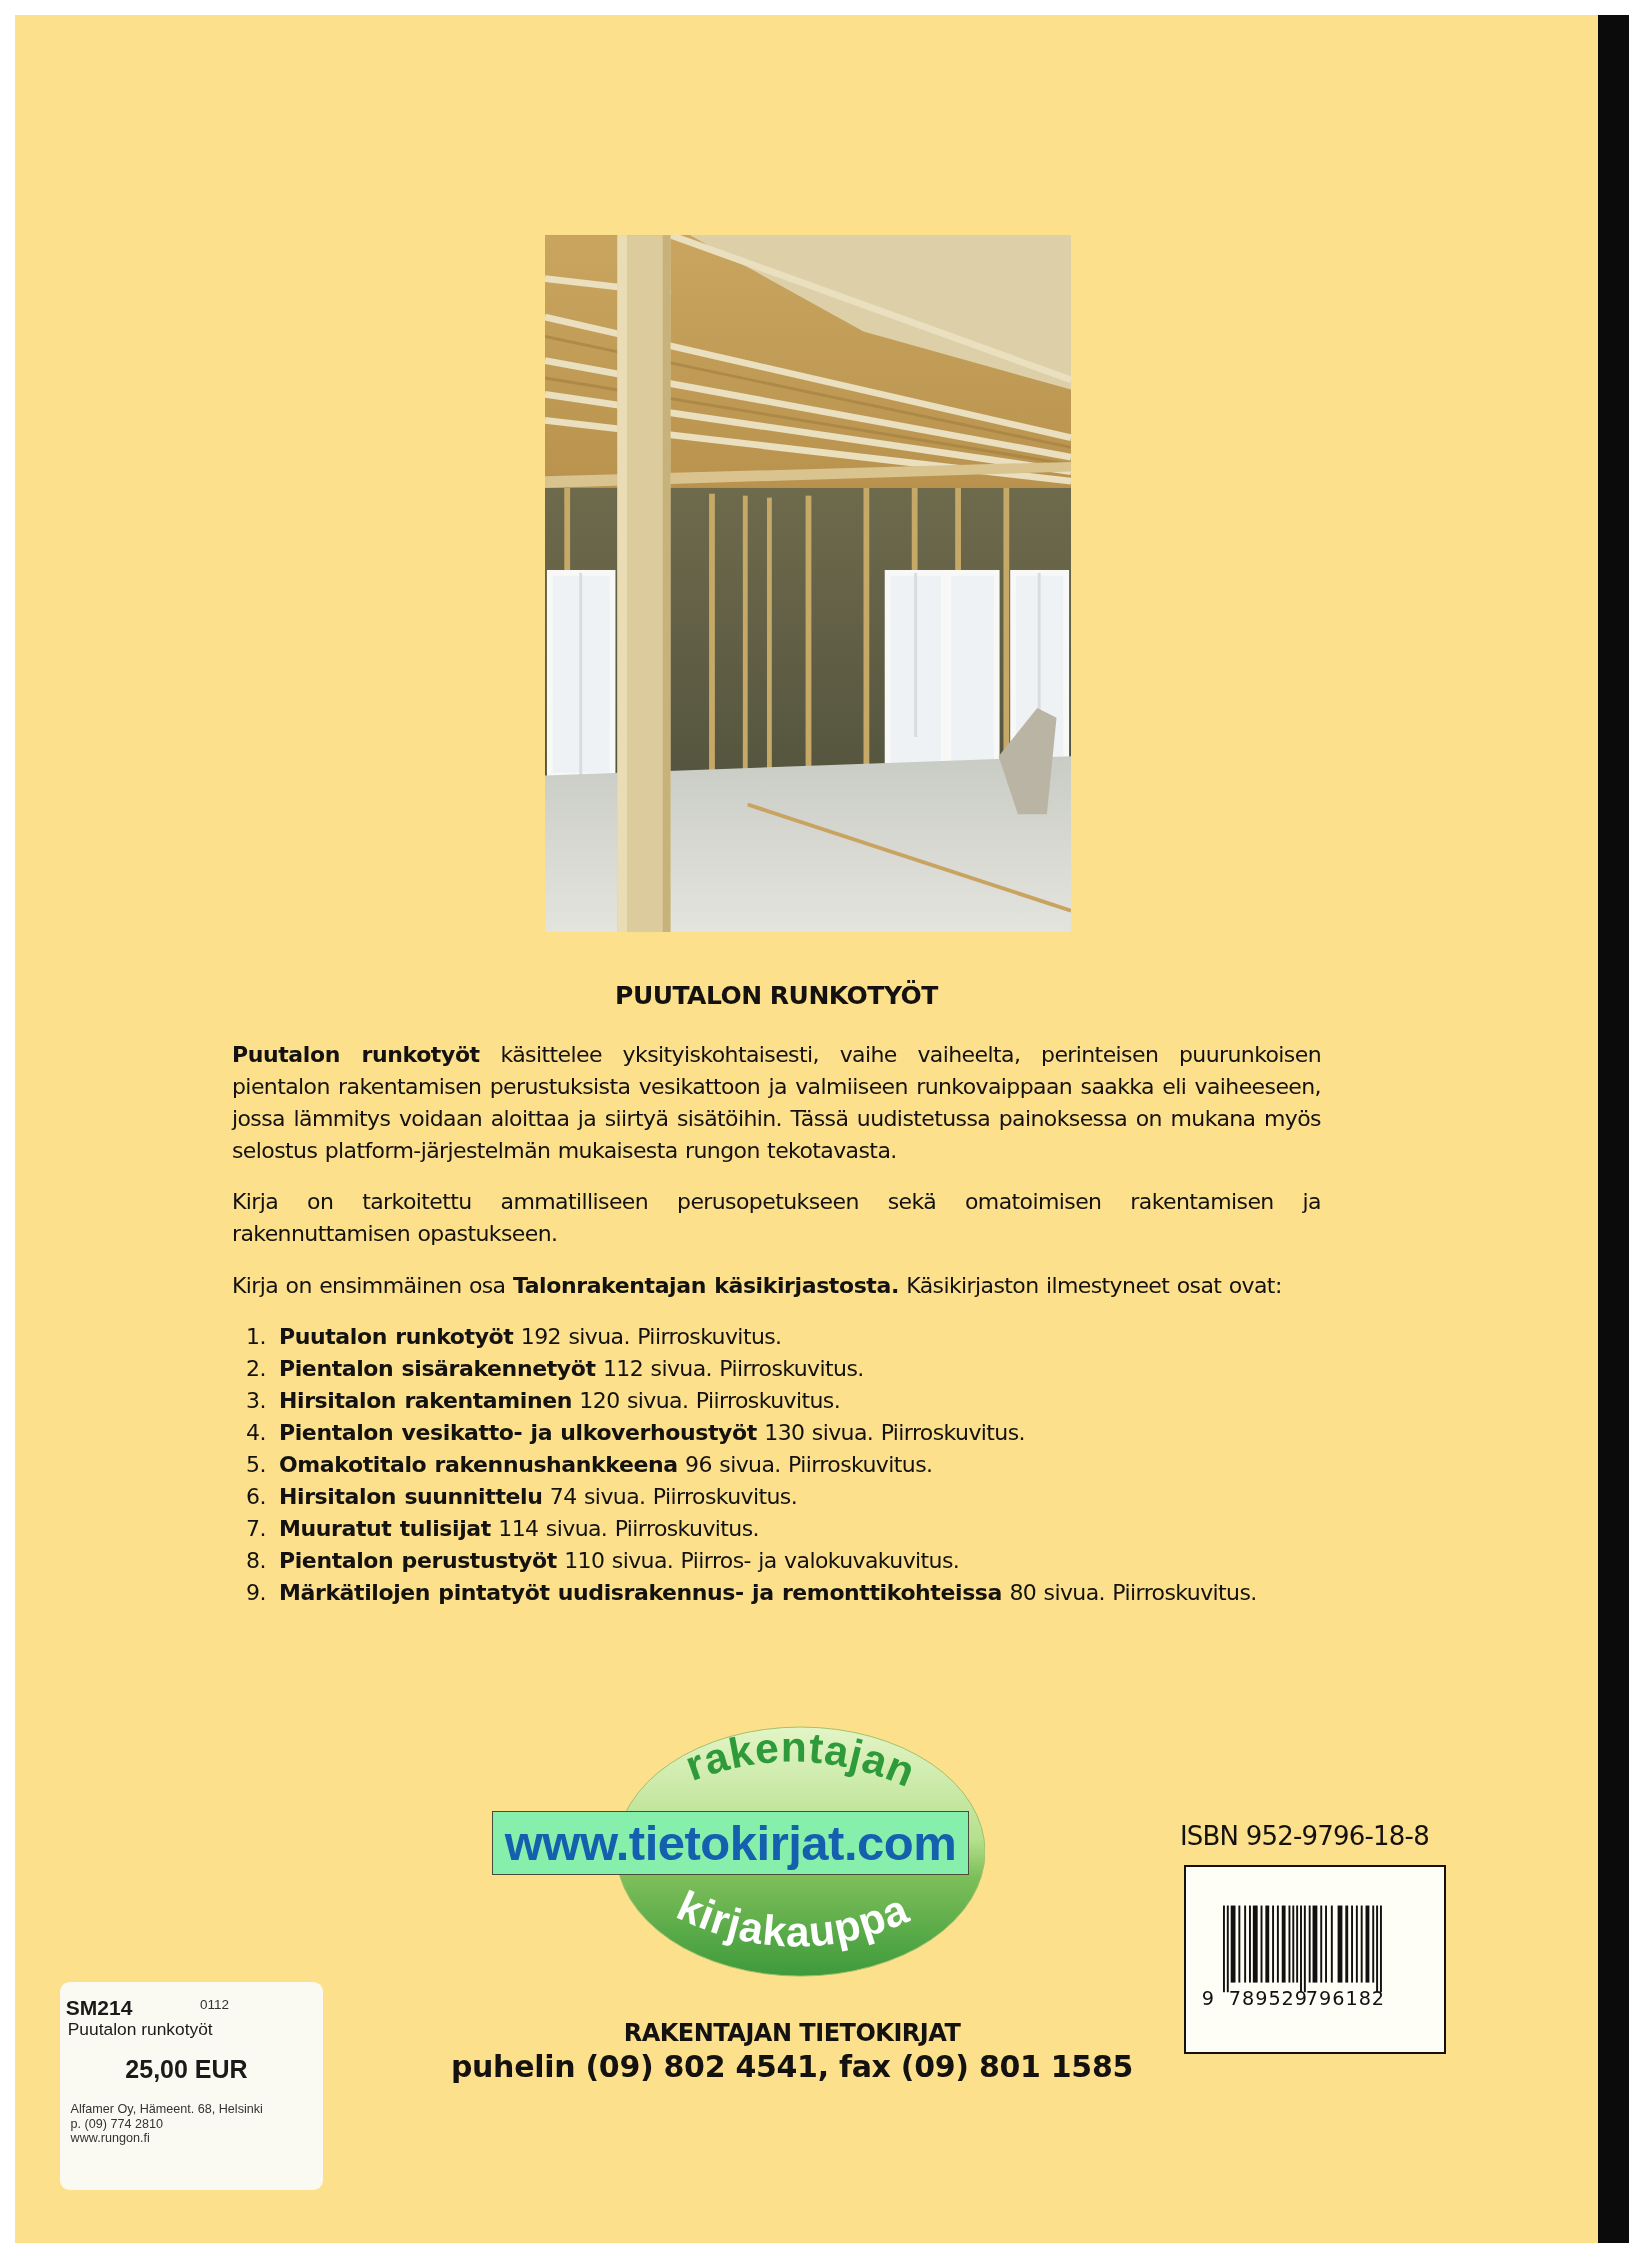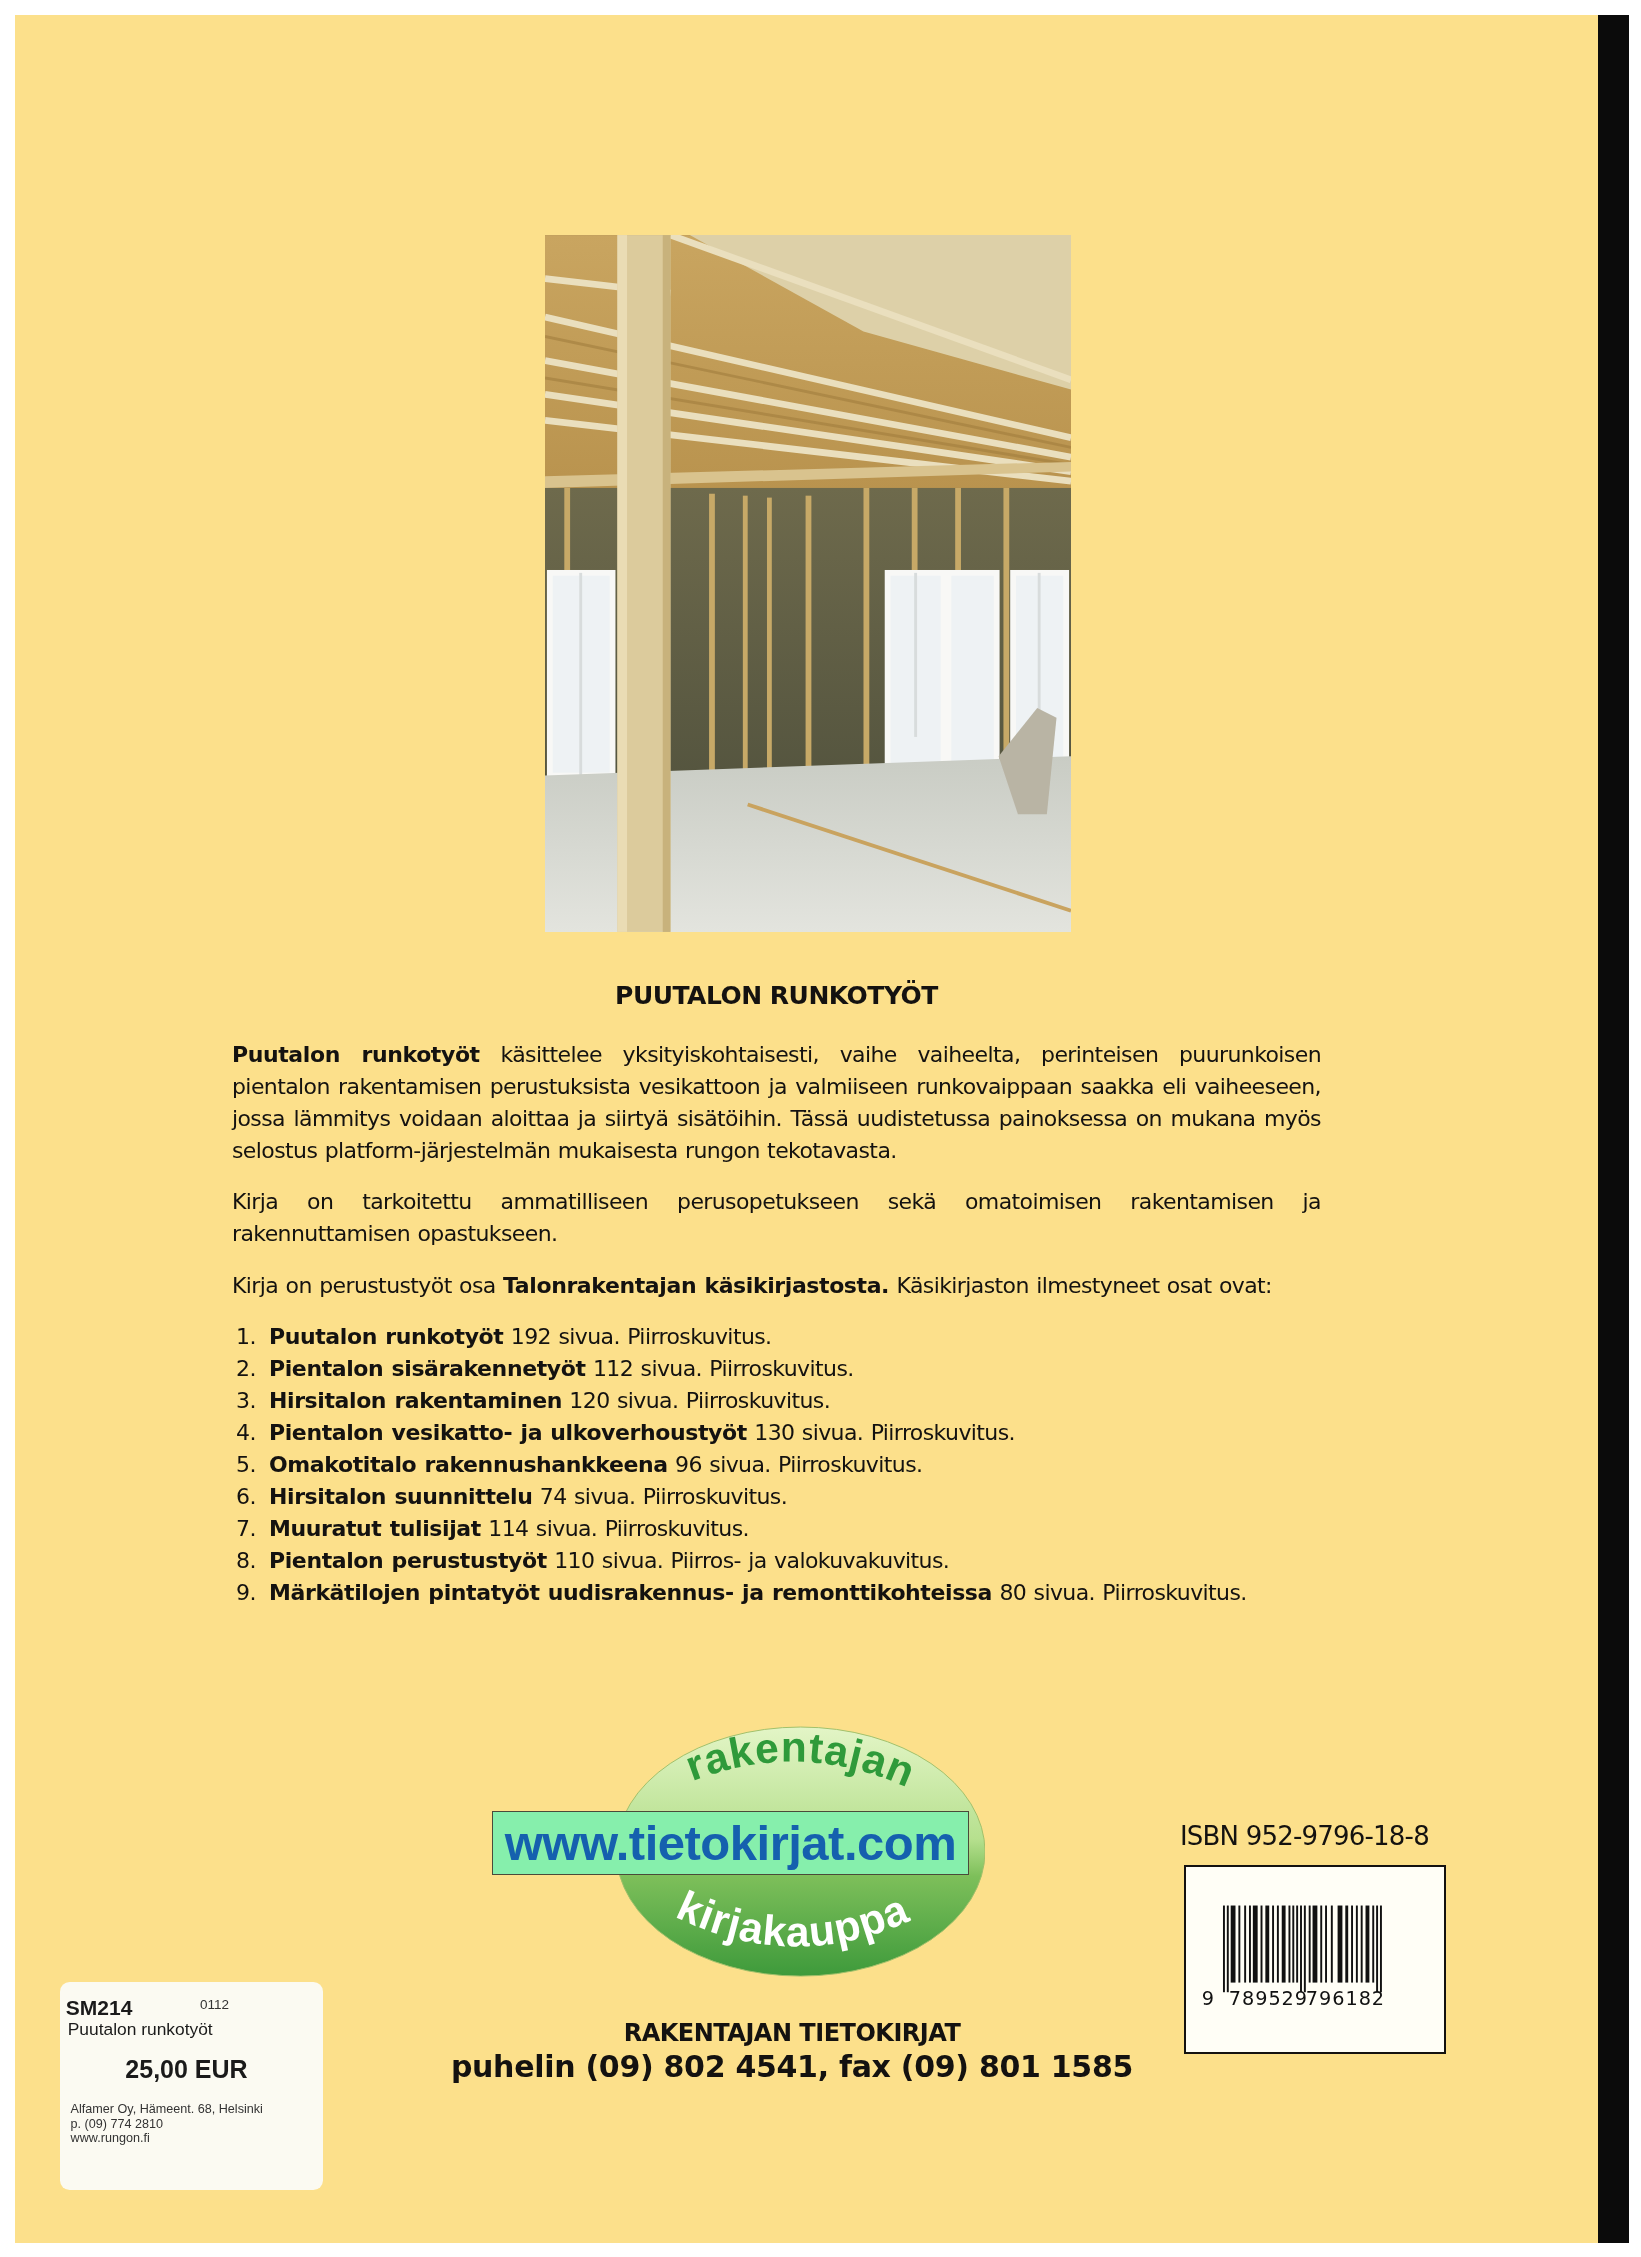--- a/index.html
+++ b/index.html
@@ -24,21 +24,21 @@
       font-family: "DejaVu Sans", sans-serif; font-weight: bold; font-size: 25px;
       letter-spacing: -0.5px;
     }
     .body-text {
       position: absolute; left: 232px; top: 1039px; width: 1089px;
       font-family: "DejaVu Sans", sans-serif; font-size: 22px; line-height: 32px;
       letter-spacing: -0.6px; word-spacing: 1px;
     }
     .body-text p { margin: 0 0 19.3px 0; text-align: justify; }
     .body-text b { font-weight: bold; letter-spacing: -0.4px; }
-    .series-list { margin: 4px; padding: 0; list-style: none; }
+    .series-list { margin: 14px; padding: 0; list-style: none; }
     .series-list li { margin: 0; padding-left: 33px; text-indent: -33px; }
     .series-list .num { display: inline-block; width: 33px; text-indent: 0; }
 
     .logo { position: absolute; left: 483px; top: 1723px; width: 502px; height: 261px; }
     .url-banner {
       position: absolute; left: 492px; top: 1811px; width: 477px; height: 64px;
       background: #86efac; border: 1.9px solid #4a4a3a; box-sizing: border-box;
       display: flex; align-items: center; justify-content: center;
       font-family: "Liberation Sans", sans-serif; font-weight: bold; font-size: 49px;
       color: #1560ae; letter-spacing: -0.5px;
@@ -148,21 +148,21 @@
     <rect x="75" y="0" width="10" height="722" fill="#eadcb4"></rect>
     <rect x="122" y="0" width="8" height="722" fill="#c8b27c"></rect>
   </svg>
 </div>
 
 <div class="heading">PUUTALON RUNKOTYÖT</div>
 
 <div class="body-text">
   <p><b>Puutalon runkotyöt</b><span> käsittelee yksityiskohtaisesti, vaihe vaiheelta, perinteisen puurunkoisen pientalon rakentamisen perustuksista vesikattoon ja valmiiseen runkovaippaan saakka eli vaiheeseen, jossa lämmitys voidaan aloittaa ja siirtyä sisätöihin. Tässä uudistetussa painoksessa on mukana myös selostus platform-järjestelmän mukaisesta rungon tekotavasta.</span></p>
   <p>Kirja on tarkoitettu ammatilliseen perusopetukseen sekä omatoimisen rakentamisen ja rakennuttamisen opastukseen.</p>
-  <p style="text-align:left;"><span>Kirja on perustustyöt osa </span><b>Talonrakentajan käsikirjastosta.</b><span> Käsikirjaston ilmestyneet osat ovat:</span></p>
+  <p style="text-align:left;"><span>Kirja on ensimmäinen osa </span><b>Talonrakentajan käsikirjastosta.</b><span> Käsikirjaston ilmestyneet osat ovat:</span></p>
   <ul class="series-list">
     <li><span class="num">1.</span><b>Puutalon runkotyöt</b><span> 192 sivua. Piirroskuvitus.</span></li>
     <li><span class="num">2.</span><b>Pientalon sisärakennetyöt</b><span> 112 sivua. Piirroskuvitus.</span></li>
     <li><span class="num">3.</span><b>Hirsitalon rakentaminen</b><span> 120 sivua. Piirroskuvitus.</span></li>
     <li><span class="num">4.</span><b>Pientalon vesikatto- ja ulkoverhoustyöt</b><span> 130 sivua. Piirroskuvitus.</span></li>
     <li><span class="num">5.</span><b>Omakotitalo rakennushankkeena</b><span>  96 sivua. Piirroskuvitus.</span></li>
     <li><span class="num">6.</span><b>Hirsitalon suunnittelu</b><span> 74 sivua. Piirroskuvitus.</span></li>
     <li><span class="num">7.</span><b>Muuratut tulisijat</b><span> 114 sivua. Piirroskuvitus.</span></li>
     <li><span class="num">8.</span><b>Pientalon perustustyöt</b><span> 110 sivua. Piirros- ja valokuvakuvitus.</span></li>
     <li><span class="num">9.</span><b>Märkätilojen pintatyöt uudisrakennus- ja remonttikohteissa</b><span> 80 sivua. Piirroskuvitus.</span></li>

